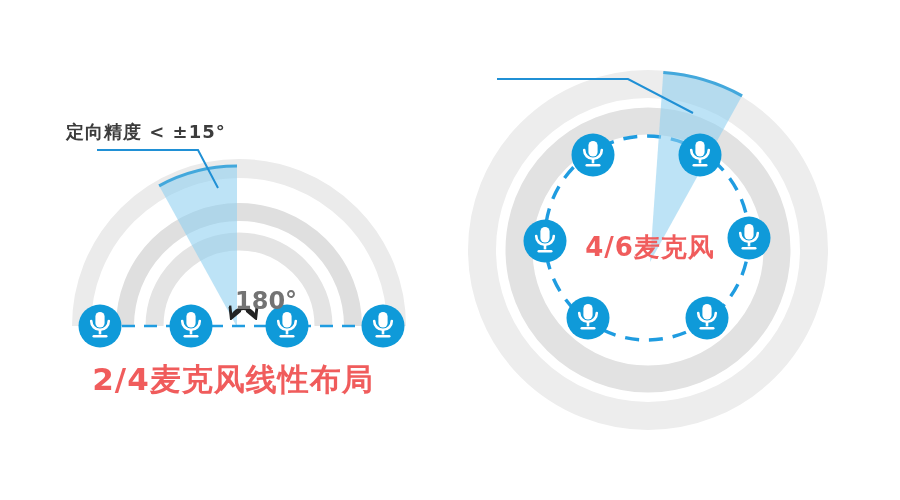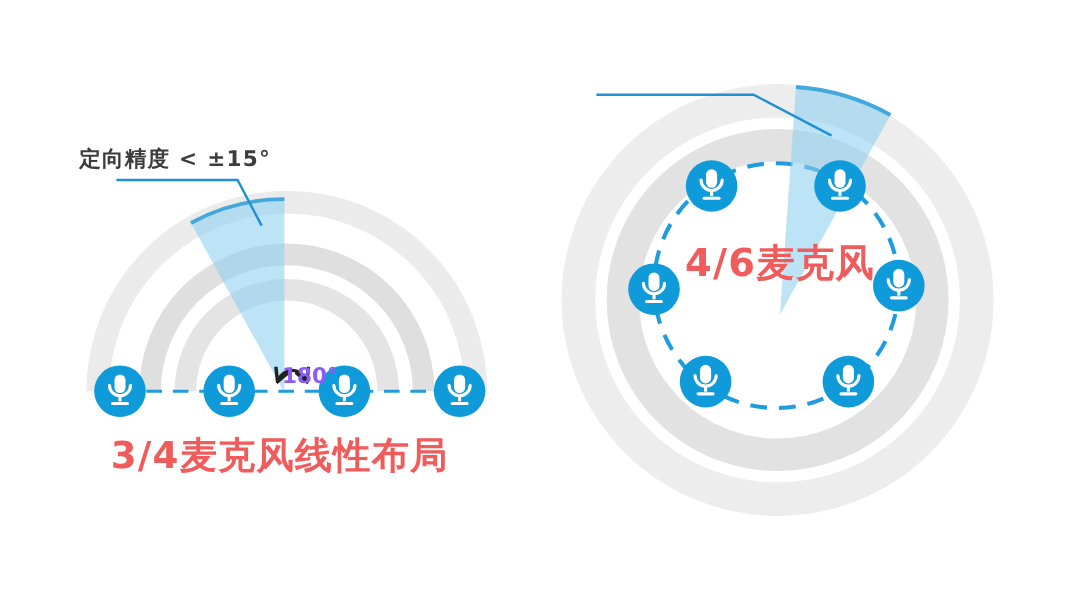--- a/index.html
+++ b/index.html
@@ -30,23 +30,23 @@
   .ring-inner{fill:none;stroke:var(--ring-inner);stroke-width:27;}
   .beam{fill:var(--beam-fill);fill-opacity:0.58;stroke:none;}
   .beam-cap{fill:none;stroke:var(--beam-edge);stroke-width:3.2;}
   .dashline{fill:none;stroke:var(--dash-blue);stroke-width:2.6;stroke-dasharray:13 9;}
   .dashcircle{fill:none;stroke:var(--dash-blue);stroke-width:3.4;stroke-dasharray:14 10;}
   .callout{fill:none;stroke:var(--callout-blue);stroke-width:2;}
   .arc180{fill:none;stroke:var(--angle-black);stroke-width:2.6;}
 
   .lbl{position:absolute;white-space:nowrap;}
   .accuracy{font-size:18px;font-weight:600;color:var(--label-dark);letter-spacing:1px;}
-  .angle{font-size:18px;font-weight:600;color:#8b5cf6;margin-top:16px;}
+  .angle{font-size:24px;font-weight:600;color:#737373;}
   .caption{font-size:31px;font-weight:700;color:var(--label-red);letter-spacing:1px;}
-  .caption-center{text-align:right;line-height:46px;font-size:32px;}
+  .caption-center{text-align:right;line-height:46px;font-size:26px;margin-top:28px;}
   #lbl-acc-left{left:66px;top:120px;}
   #lbl-angle{left:235px;top:287px;}
   #lbl-cap-left{left:233px;top:359px;transform:translateX(-50%);}
   #lbl-acc-right{left:486px;top:46px;}
   #lbl-cap-right{left:650px;top:196px;transform:translateX(-50%);}
 </style>
 </head>
 <body>
 
 <div class="stage">
@@ -102,20 +102,20 @@
       <use href="#mic" x="707" y="318"></use>
 
       <polyline class="callout" points="497,79 628,79 693,113"></polyline>
     </g>
   </svg>
 
   <div id="lbl-acc-left" class="lbl accuracy">定向精度 &lt; ±15°</div>
 
   <div id="lbl-angle" class="lbl angle">180°</div>
 
-  <div id="lbl-cap-left" class="lbl caption">3/4麦克风线性布局</div>
+  <div id="lbl-cap-left" class="lbl caption">2/4麦克风线性布局</div>
 
 
   <div id="lbl-cap-right" class="lbl caption caption-center">
     <div>4/6麦克风</div>
   </div>
 
 </div>
 
 </body></html>

